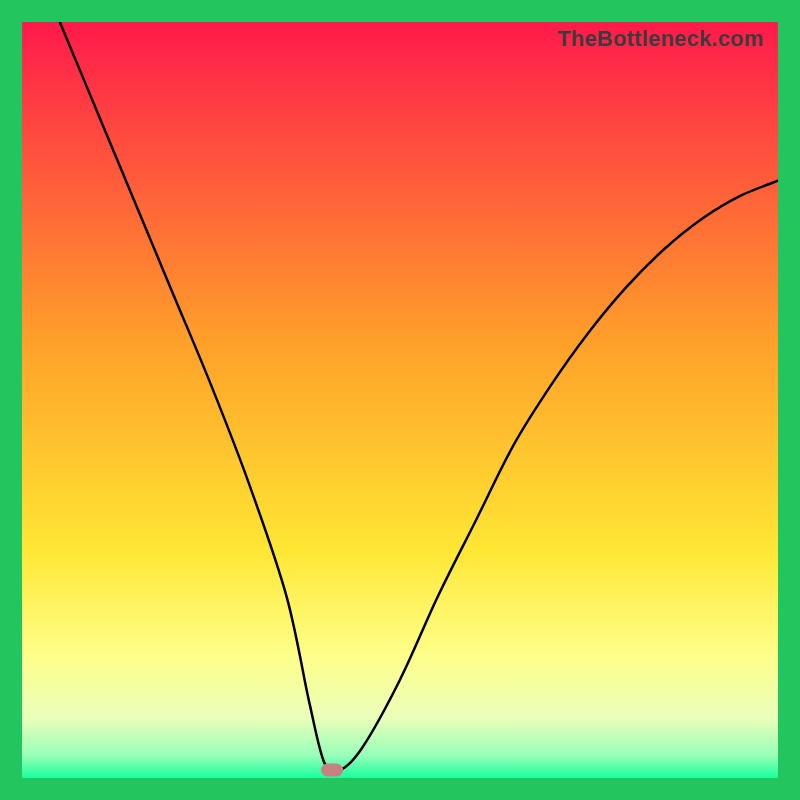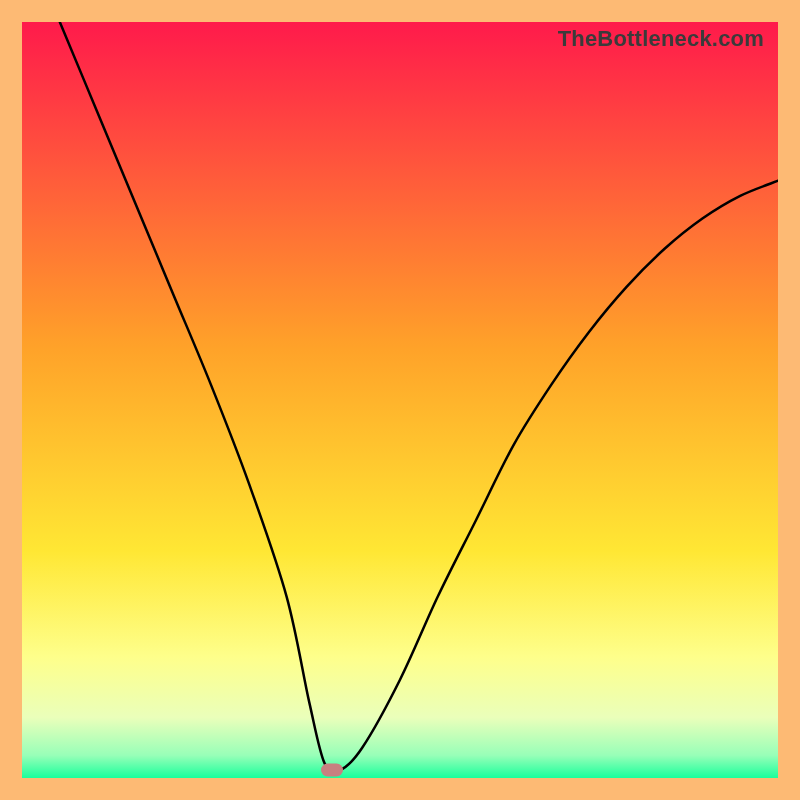--- a/index.html
+++ b/index.html
@@ -10,21 +10,21 @@
     overflow: hidden;
     background: #000;
     font-family: Arial, Helvetica, sans-serif;
   }
   .frame {
     position: absolute;
     left: 0;
     top: 0;
     width: 800px;
     height: 800px;
-    background: #fdba74;
+    background: #22c55e;
   }
   .plot {
     position: absolute;
     left: 22px;
     top: 22px;
     width: 756px;
     height: 756px;
     overflow: hidden;
   }
   .gradient {

